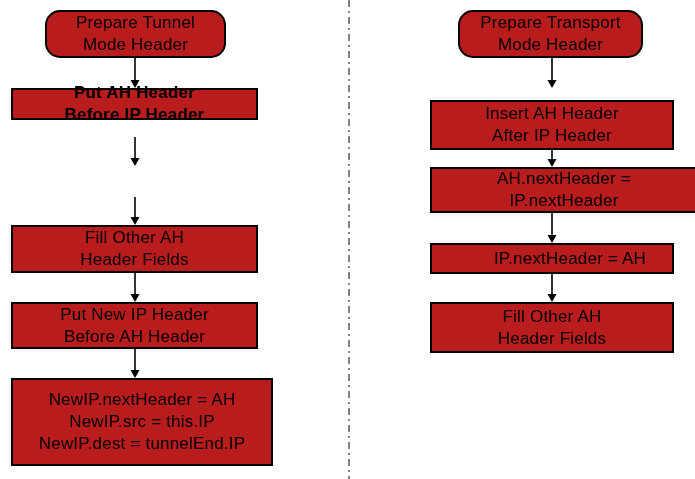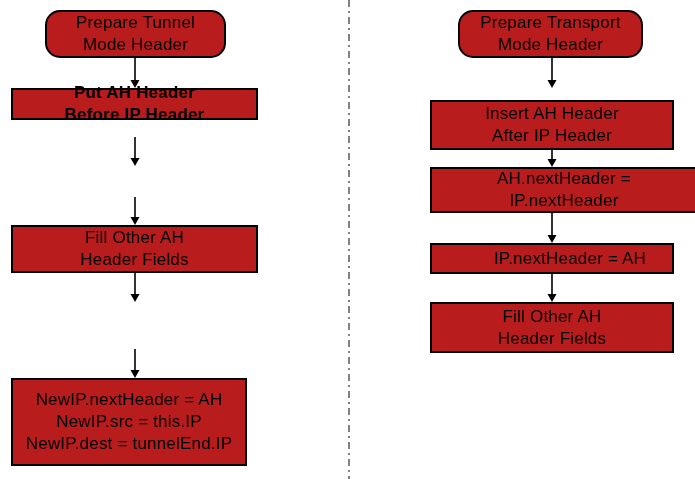--- a/index.html
+++ b/index.html
@@ -93,22 +93,24 @@
   <div class="node terminator" style="left:45px; top:10px; width:181px; height:48px;">Prepare Tunnel
 Mode Header</div>
 
   <div class="node" style="left:11px; top:88px; width:247px; height:32px;font-weight:bold;">Put AH Header
 Before IP Header</div>
 
 
   <div class="node" style="left:11px; top:225px; width:247px; height:48px;">Fill Other AH
 Header Fields</div>
 
+  <div class="node" style="left:11px; top:302px; width:247px; height:47px;">Put New IP Header
+Before AH Header</div>
 
-  <div class="node" style="left:11px; top:378px; width:236px; height:88px;">NewIP.nextHeader = AH
+  <div class="node" style="left:11px; top:378px; width:262px; height:88px;">NewIP.nextHeader = AH
 NewIP.src = this.IP
 NewIP.dest = tunnelEnd.IP</div>
 
   <div class="node terminator" style="left:458px; top:10px; width:185px; height:48px;">Prepare Transport
 Mode Header</div>
 
   <div class="node" style="left:430px; top:100px; width:244px; height:50px;">Insert AH Header
 After IP Header</div>
 
   <div class="node" style="left:430px; top:167px; width:268px; height:46px;">AH.nextHeader =

